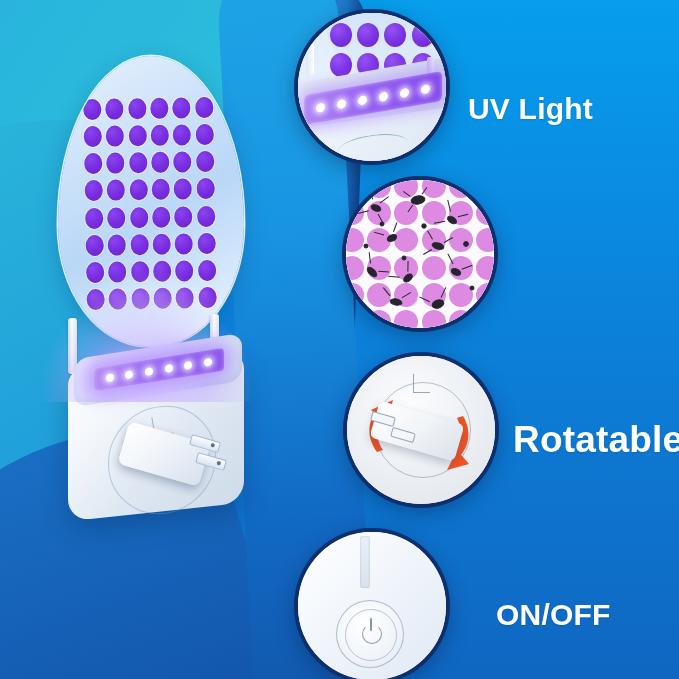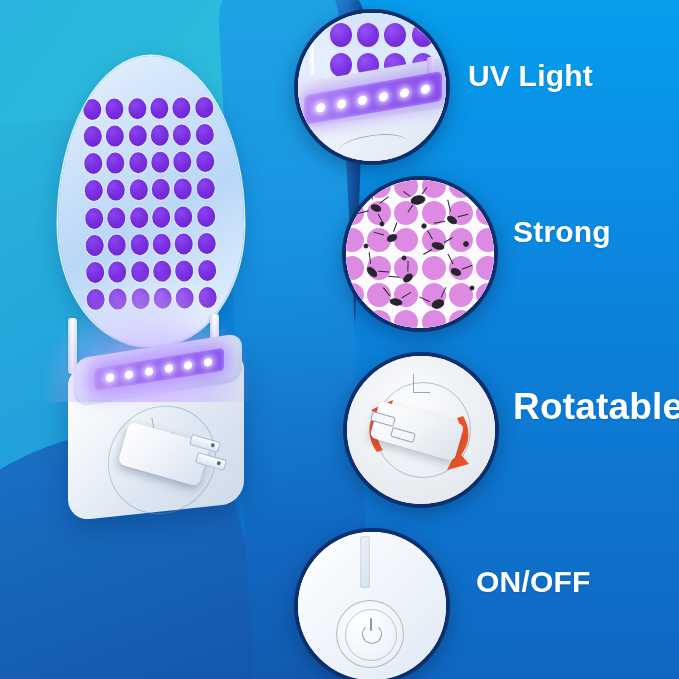--- a/index.html
+++ b/index.html
@@ -156,20 +156,21 @@
     position:absolute;border-radius:50%;
     border:4px solid #0d2f6e;
     overflow:hidden;
     box-shadow:0 6px 20px rgba(3,30,70,.35);
     background:#ffffff;
   }
   .label{
     position:absolute;color:#ffffff;font-weight:700;
     letter-spacing:.2px;line-height:1.06;
     text-shadow:0 1px 2px rgba(0,40,90,.18);
+    margin-top:33px;
   }
 
   
   #c1{left:294px;top:9px;width:148px;height:148px;}
   .uv-scene{position:absolute;inset:0;background:linear-gradient(150deg,#dce9fb 0%,#eaf3ff 40%,#cfe0f6 100%);}
   .uv-scene .pad-bit{
     position:absolute;left:28px;top:-54px;width:150px;height:120px;
     border-radius:0 0 46% 46%;
     background:linear-gradient(180deg,#c9dcf6 0%,#e2eefb 100%);
   }
@@ -268,21 +269,21 @@
   }
   .pwr-bar{
     position:absolute;left:24px;top:8px;width:1.8px;height:13px;border-radius:1px;
     background:rgba(120,140,165,.9);
   }
 
   
   #l1{left:468px;top:60px;font-size:30px;}
   #l2{left:513px;top:216px;font-size:30px;}
   #l3{left:513px;top:387px;font-size:37px;}
-  #l4{left:476px;top:566px;font-size:30px;}
+  #l4{left:496px;top:566px;font-size:30px;}
 </style>
 </head>
 <body>
 
 <div id="stage">
 
   <div class="bg-base"></div>
   <div class="bg-curve"></div>
   <div class="bg-left-swoosh"></div>
   <div class="bg-left-swoosh2"></div>
@@ -509,21 +510,20 @@
             <circle cx="36" cy="44" r="2"></circle>
             <circle cx="78" cy="46" r="2.2"></circle>
           <circle cx="58" cy="78" r="2"></circle>
             <circle cx="126" cy="108" r="2"></circle>
             <circle cx="20" cy="66" r="2"></circle>
         </g>
       </svg>
     </div>
   </div>
   <div class="label" id="l2">
-    <div>Strong</div>
   </div>
 
   <div class="circle" id="c3">
     <div class="rot-scene">
       <div class="rot-dial"></div>
       <div class="rot-mark"></div>
       <svg width="148" height="148" style="position:absolute;left:0;top:0;">
         <path d="M30 96 C18 80 20 58 38 48 L40 60 C28 68 28 82 36 94 Z" fill="#ec5326"></path>
         <polygon points="24,54 46,44 40,66" fill="#ec5326"></polygon>
         <path d="M116 60 C126 76 122 96 106 106 L102 94 C114 86 116 74 110 62 Z" fill="#ec5326"></path>

